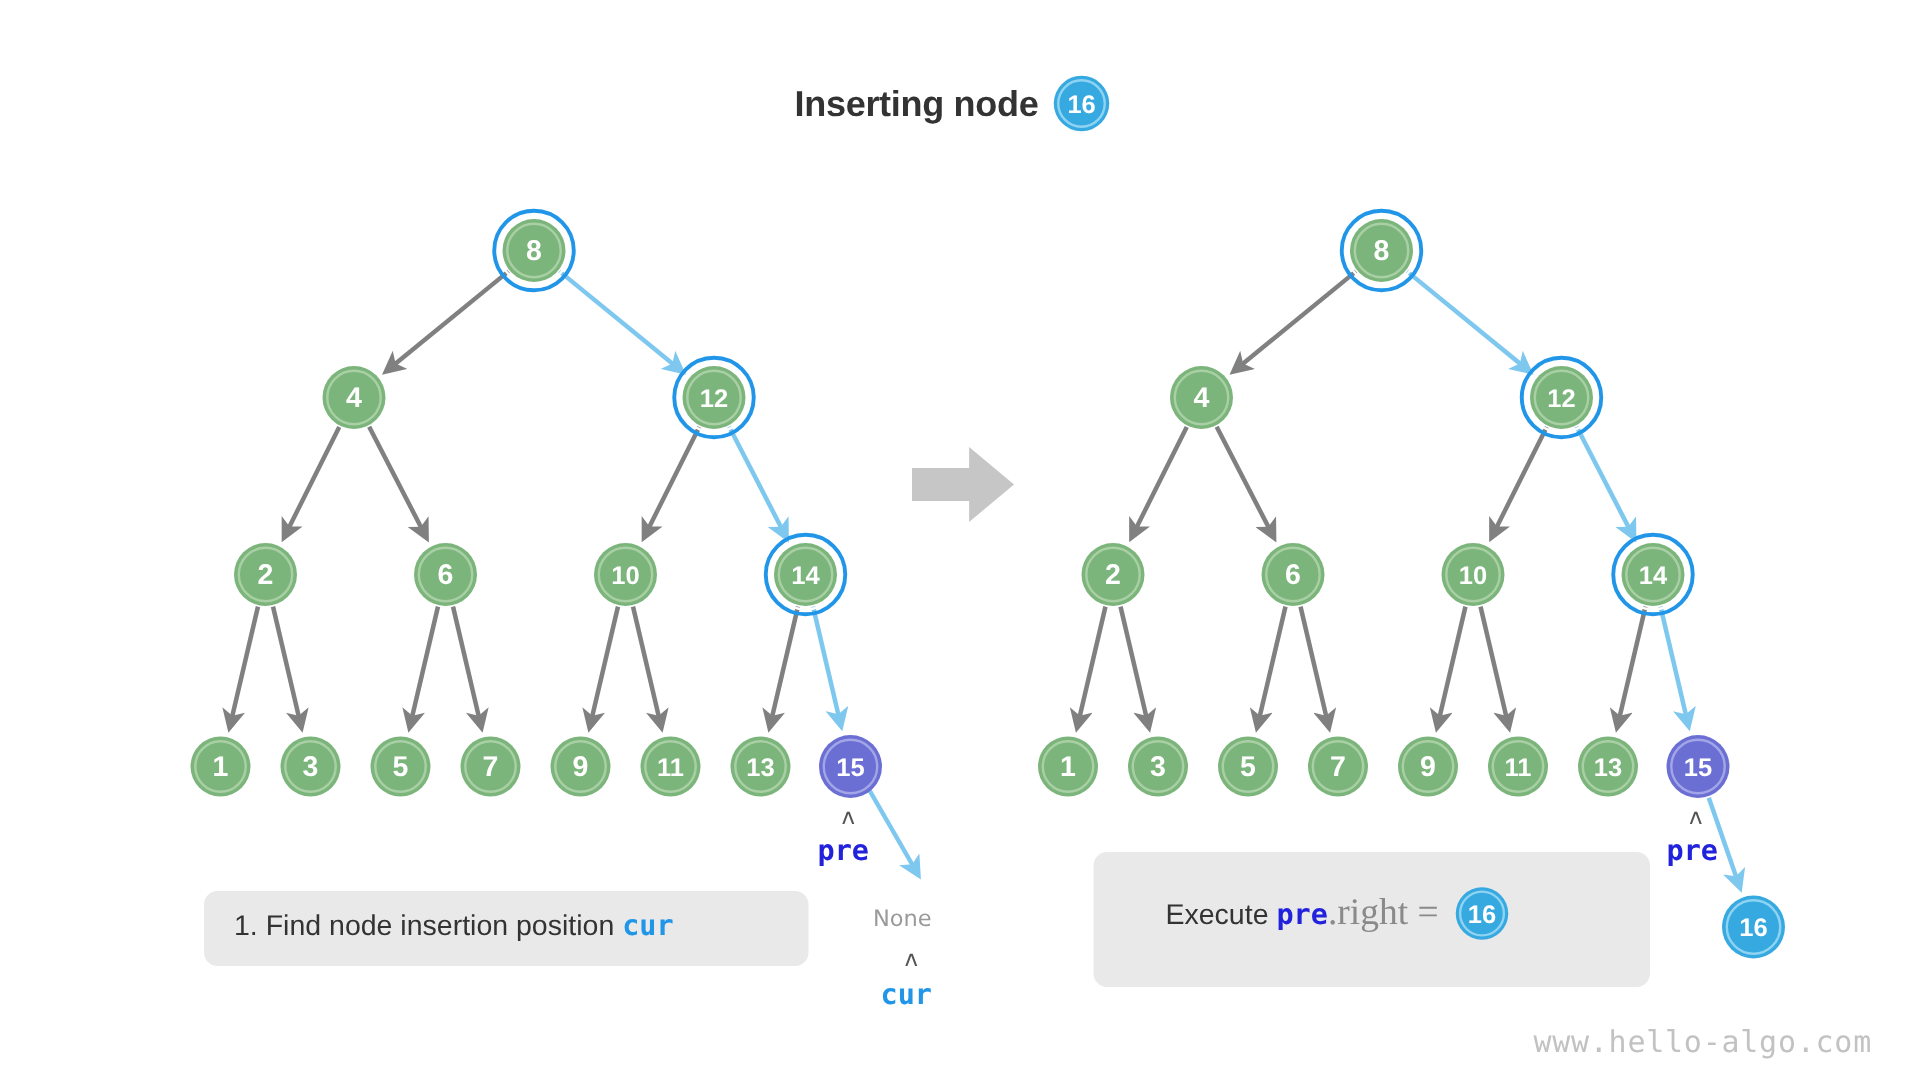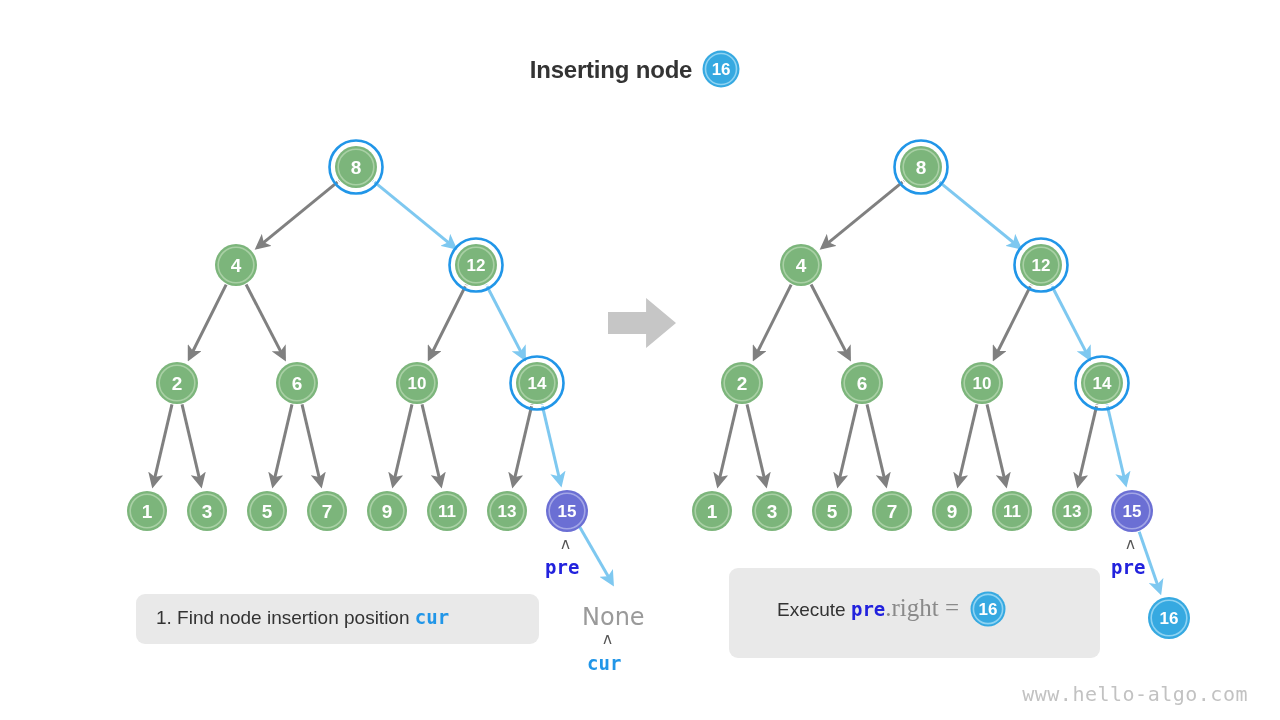--- a/index.html
+++ b/index.html
@@ -119,21 +119,21 @@
     font-family: "DejaVu Sans Mono", monospace;
     font-weight: bold;
     font-size: 19px;
     white-space: nowrap;
   }
   .lbl-pre { color: #2222dd; }
   .lbl-cur { color: #2196e8; }
   .lbl-none {
     position: absolute;
     font-family: "DejaVu Sans", sans-serif;
-    font-size: 24px;
+    font-size: 15px;
     color: #9a9a9a;
     white-space: nowrap;
   }
   .caret {
     position: absolute;
     font-family: "DejaVu Sans Mono", monospace;
     font-size: 15px;
     color: #555555;
   }
   #watermark {

